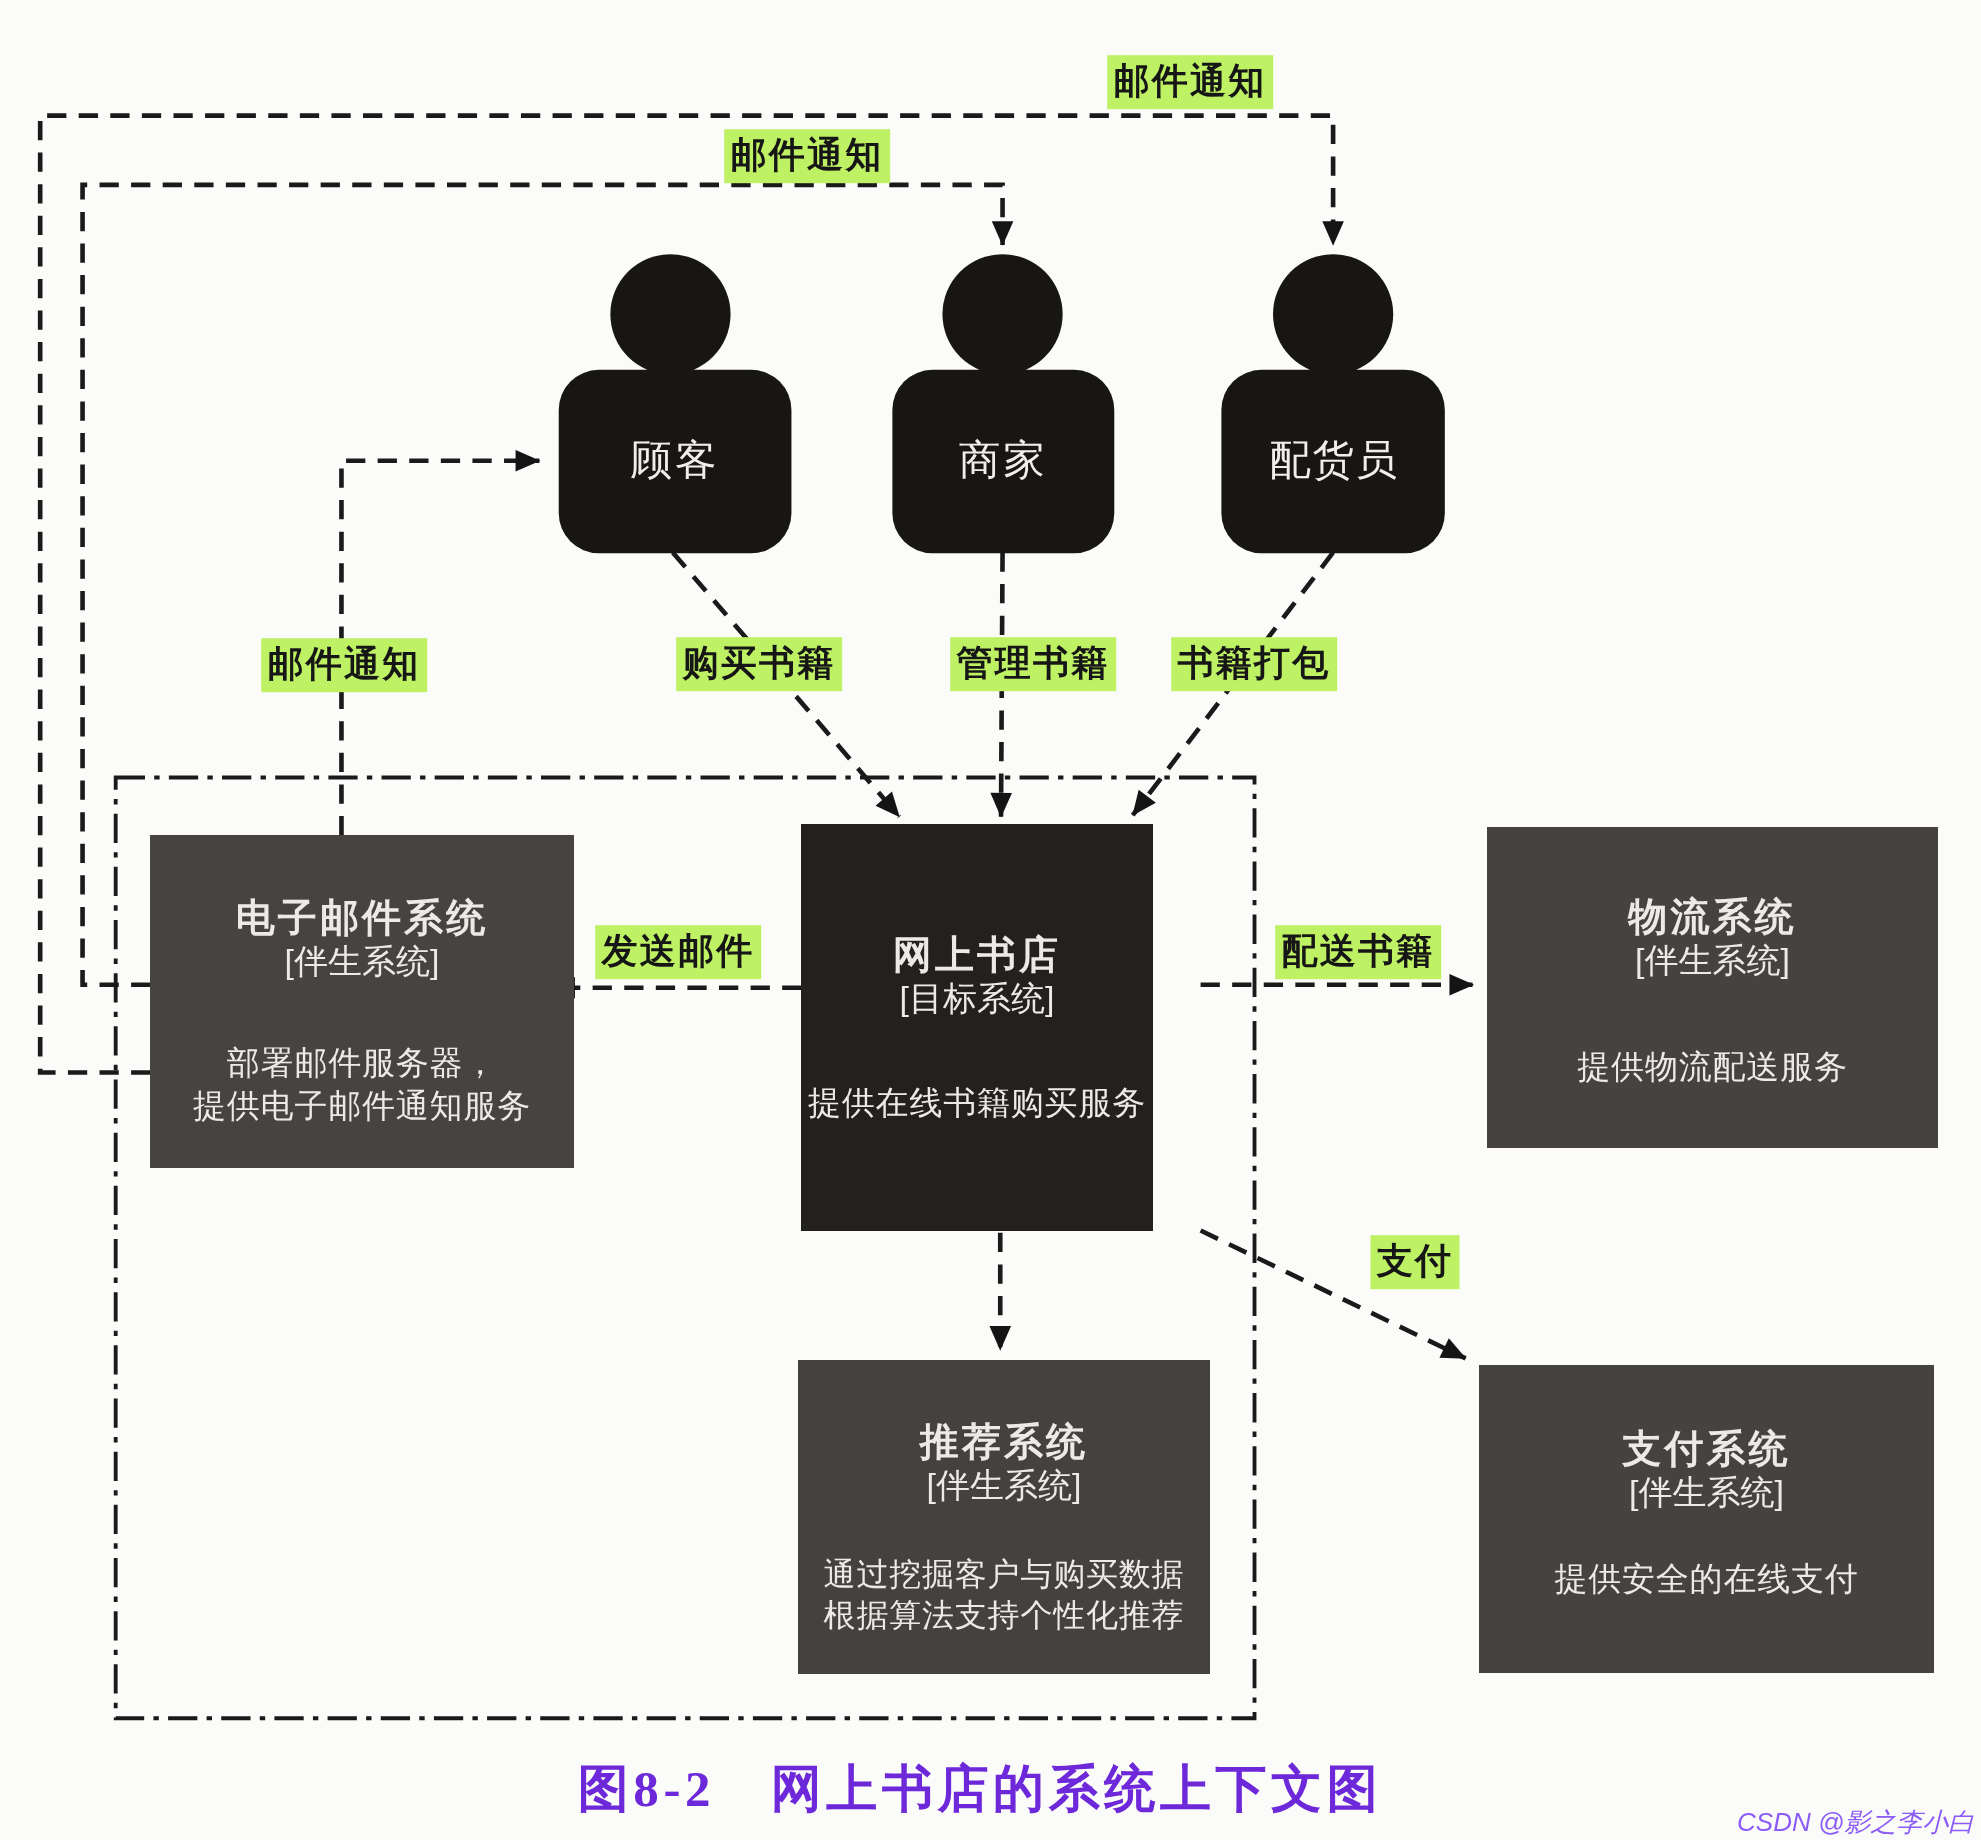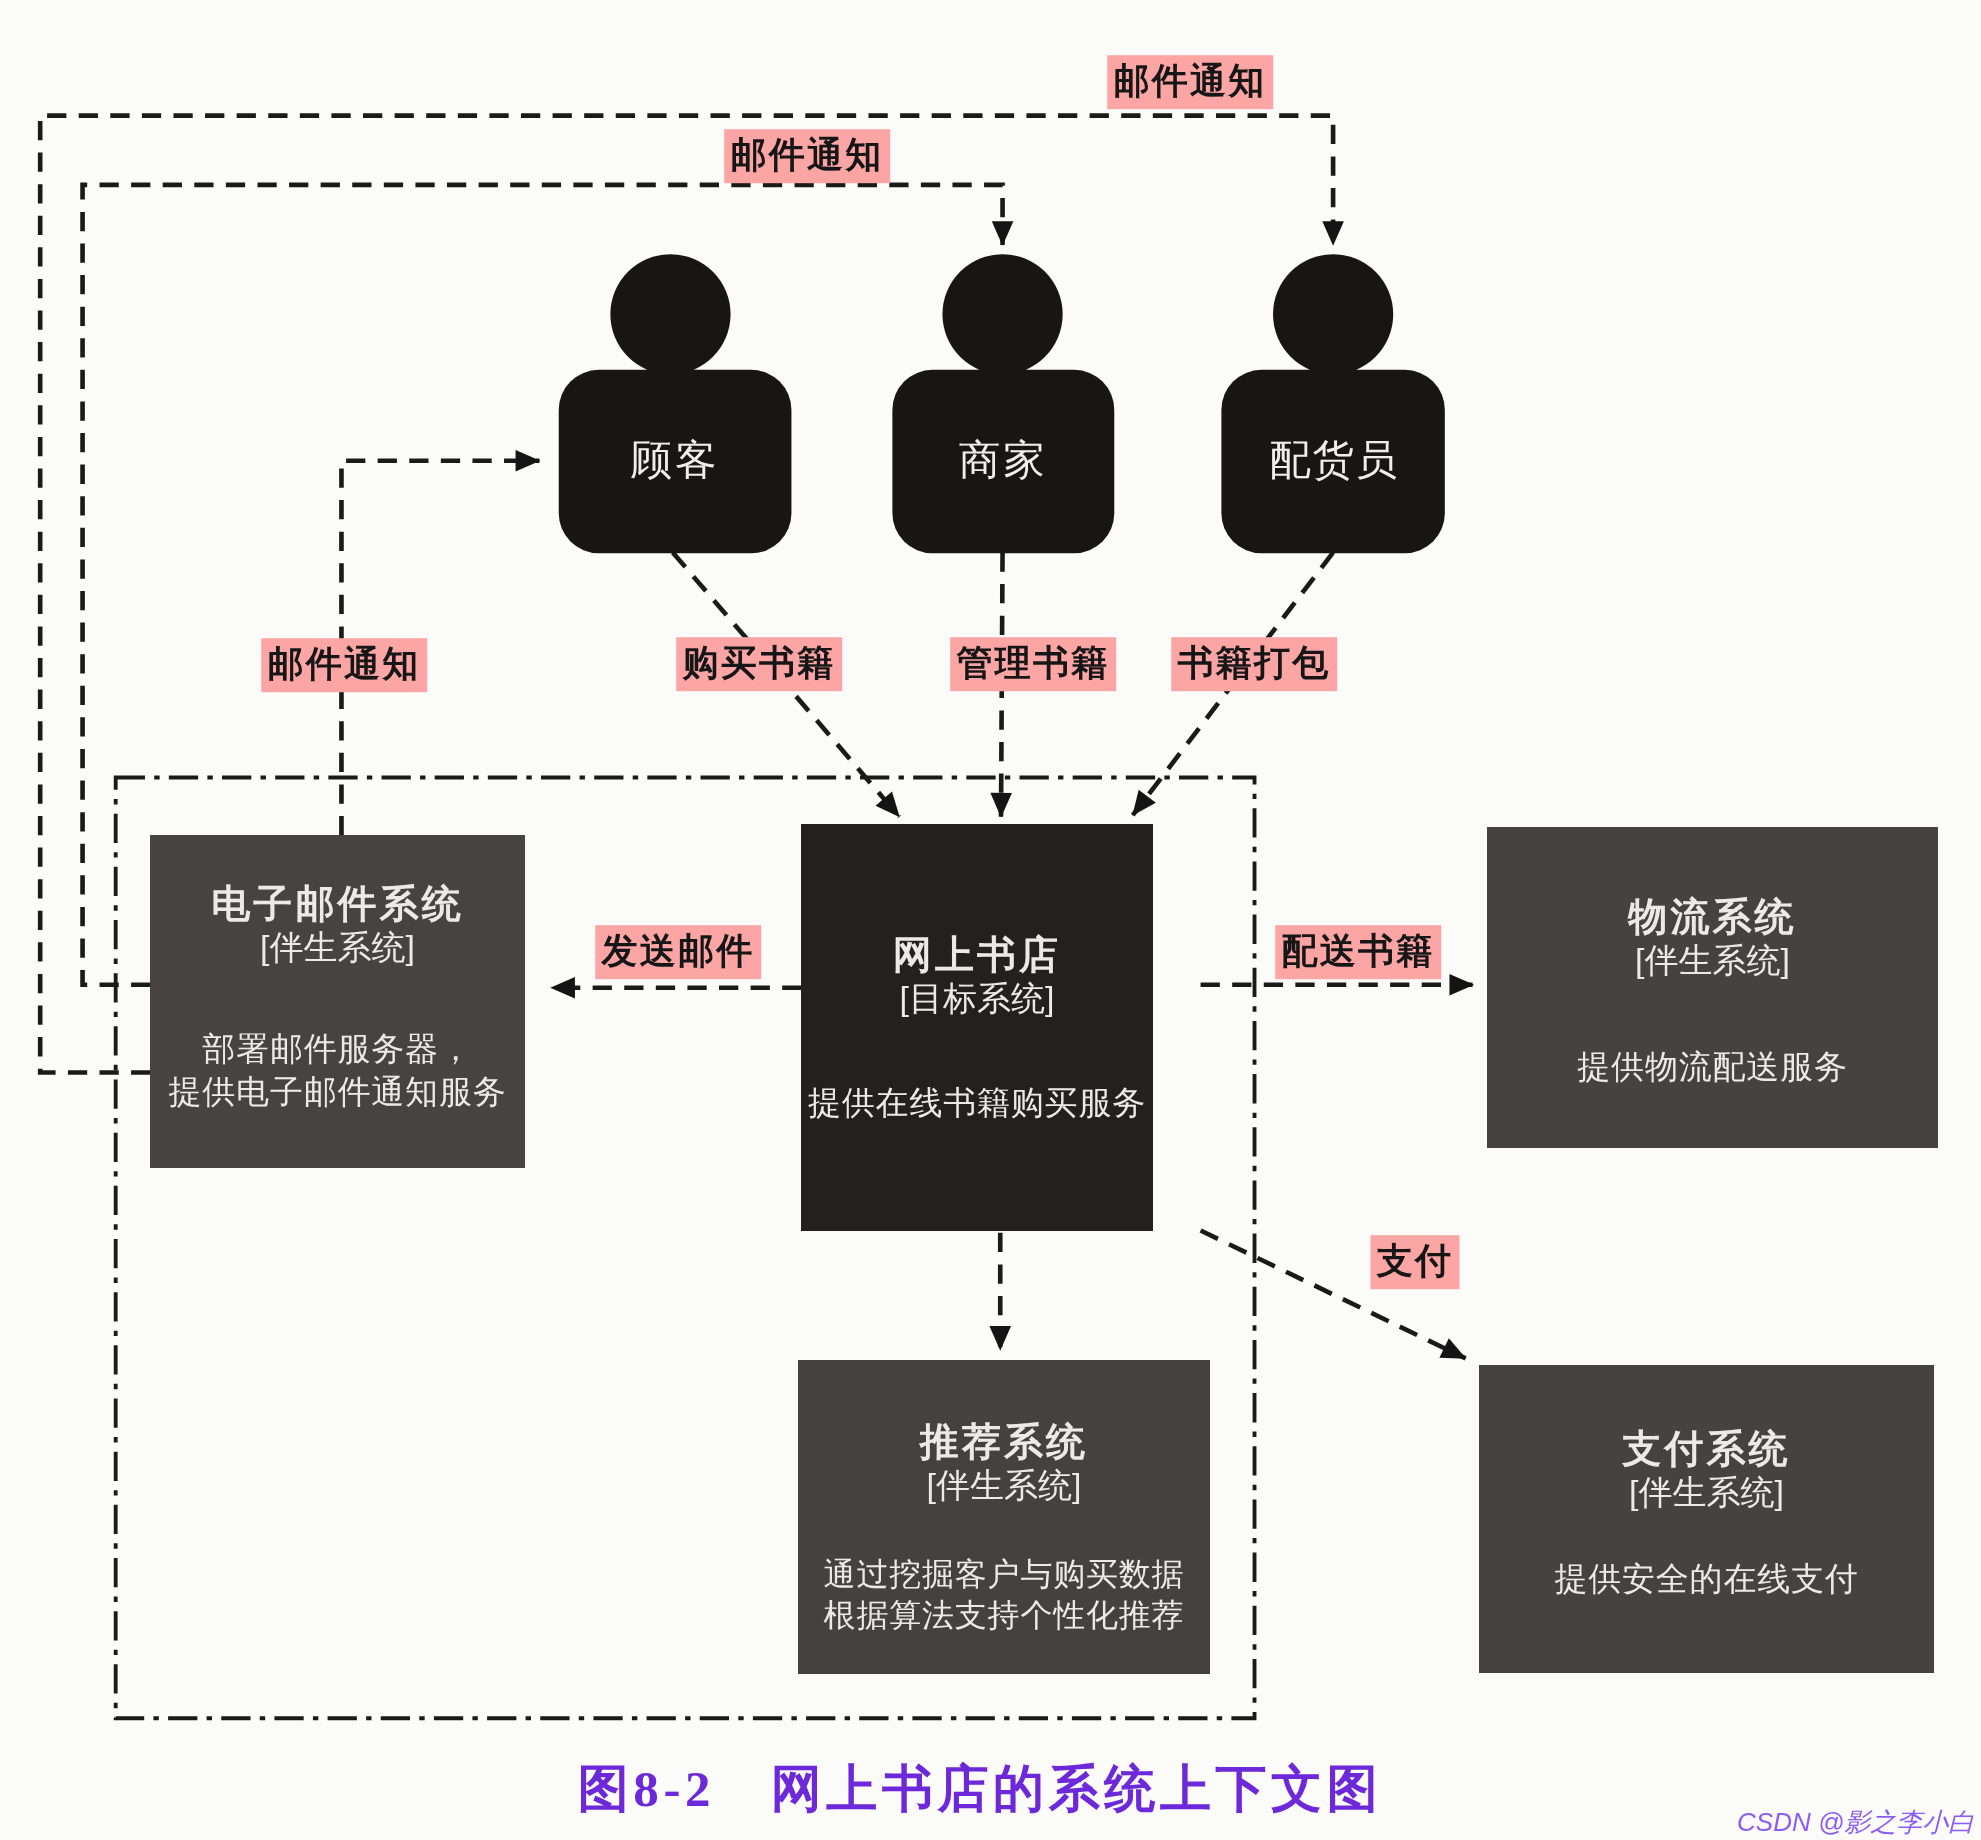--- a/index.html
+++ b/index.html
@@ -21,21 +21,21 @@
     box-sizing:border-box;
   }
   .sysbox .t{font-size:39px;font-weight:bold;letter-spacing:3.1px;line-height:1.15;}
   .sysbox .s{font-size:34px;line-height:1.2;}
   .sysbox .d{font-size:33px;line-height:1.3;letter-spacing:0.8px;}
 
   .flowlabel{
     position:absolute;z-index:3;
     transform:translate(-50%,-50%);
     font-size:36px;font-weight:bold;color:#161616;
-    background:#fca5a5;
+    background:#bef264;
     padding:2.3px 6.2px;
     white-space:nowrap;
     letter-spacing:2.3px;
   }
 
   .caption{
     position:absolute;z-index:3;
     transform:translate(-50%,-50%);
     font-family:"Liberation Serif", serif;
     font-weight:bold;
@@ -96,21 +96,21 @@
       <text x="1302" y="615" text-anchor="middle" font-size="54" fill="#f0eeec" letter-spacing="4">商家</text>
     </g>
 
     <g>
       <circle cx="1730" cy="408" r="78" fill="#181614"></circle>
       <rect x="1585" y="480" width="290" height="238" rx="52" fill="#181614"></rect>
       <text x="1731" y="615" text-anchor="middle" font-size="54" fill="#f0eeec" letter-spacing="2">配货员</text>
     </g>
   </svg>
 
-  <div class="sysbox" style="left:150px;top:835px;width:375px;height:333px;background:#474340;padding-top:47px;">
+  <div class="sysbox" style="left:150px;top:835px;width:424px;height:333px;background:#474340;padding-top:61px;">
     <div class="t">电子邮件系统</div>
     <div class="s">[伴生系统]</div>
     <div class="d" style="margin-top:60px;">部署邮件服务器，</div>
     <div class="d">提供电子邮件通知服务</div>
   </div>
 
   <div class="sysbox" style="left:801px;top:824px;width:352px;height:407px;background:#232120;padding-top:109px;">
     <div class="t">网上书店</div>
     <div class="s">[目标系统]</div>
     <div class="d" style="margin-top:63px;">提供在线书籍购买服务</div>

